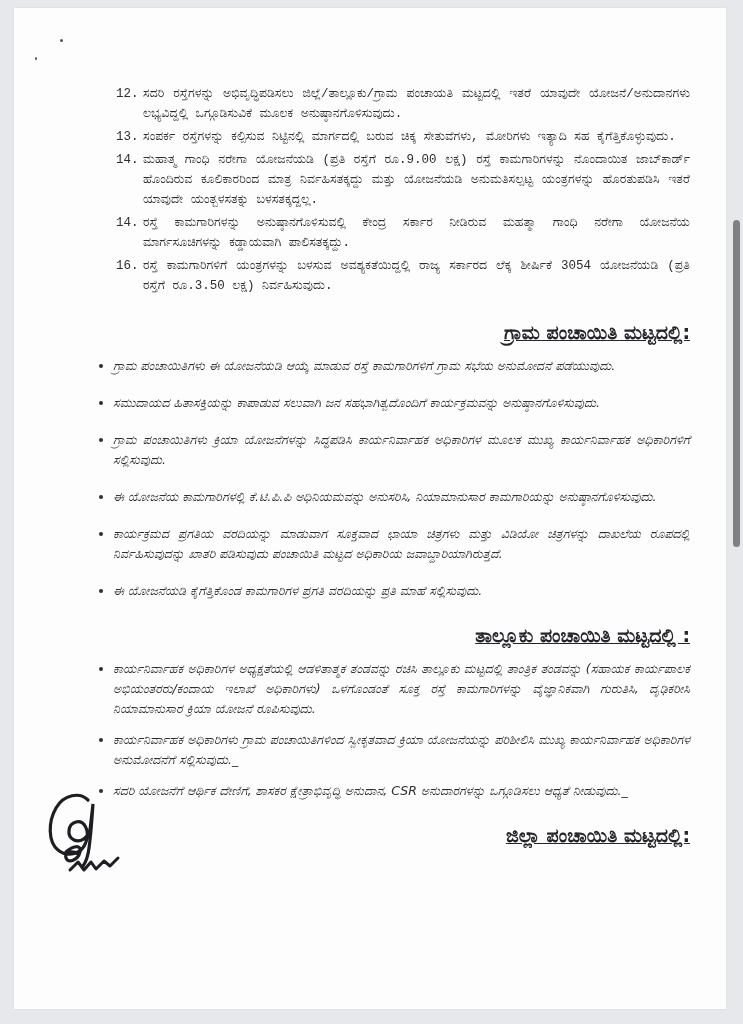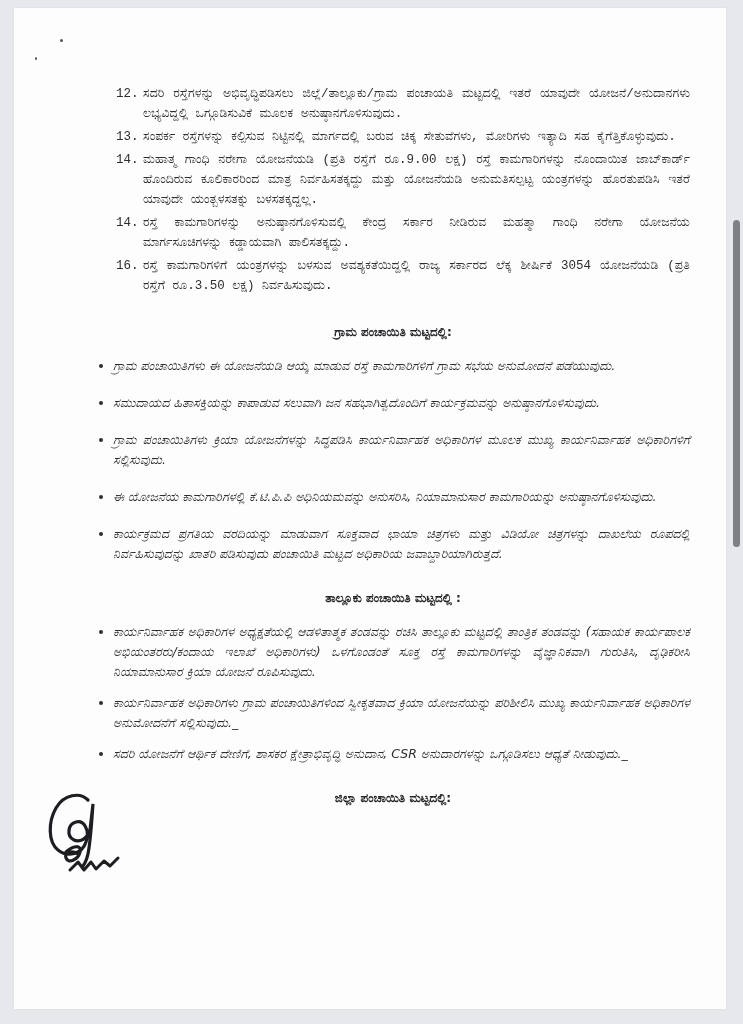--- a/index.html
+++ b/index.html
@@ -34,24 +34,25 @@
 
   
   .numbered { margin: 0 0 0 20px; font-family: Liberation Mono, monospace; }
   .n-item { display: flex; margin: 0 0 3px 0; }
   .n-item .num { flex: 0 0 27px; text-align: left; }
   .n-item .txt { flex: 1 1 auto; text-align: justify; }
 
   
   .sec-heading {
     font-weight: bold;
-    font-size: 12px;
+    font-size: 19px;
     color: #26262a;
+    text-decoration: underline;
     margin: 24px 0 14px 0;
-    text-align: center;
+    text-align: right;
   }
   .sec-heading.indent { }
 
   
   .bullets { margin: 0; padding: 0; list-style: none; font-style: italic; }
   .bullets li {
     position: relative;
     padding-left: 17px;
     margin-bottom: 17px;
     text-align: justify;
@@ -134,20 +135,21 @@
       </div>
 
       <div>
         <div class="sec-heading gp-gap">ಗ್ರಾಮ ಪಂಚಾಯಿತಿ ಮಟ್ಟದಲ್ಲಿ:</div>
         <ul class="bullets">
           <li>ಗ್ರಾಮ ಪಂಚಾಯಿತಿಗಳು ಈ ಯೋಜನೆಯಡಿ ಆಯ್ಕೆ ಮಾಡುವ ರಸ್ತೆ ಕಾಮಗಾರಿಗಳಿಗೆ ಗ್ರಾಮ ಸಭೆಯ ಅನುಮೋದನೆ ಪಡೆಯುವುದು.</li>
           <li>ಸಮುದಾಯದ ಹಿತಾಸಕ್ತಿಯನ್ನು ಕಾಪಾಡುವ ಸಲುವಾಗಿ ಜನ ಸಹಭಾಗಿತ್ವದೊಂದಿಗೆ ಕಾರ್ಯಕ್ರಮವನ್ನು ಅನುಷ್ಠಾನಗೊಳಿಸುವುದು.</li>
           <li>ಗ್ರಾಮ ಪಂಚಾಯಿತಿಗಳು ಕ್ರಿಯಾ ಯೋಜನೆಗಳನ್ನು ಸಿದ್ಧಪಡಿಸಿ ಕಾರ್ಯನಿರ್ವಾಹಕ ಅಧಿಕಾರಿಗಳ ಮೂಲಕ ಮುಖ್ಯ ಕಾರ್ಯನಿರ್ವಾಹಕ ಅಧಿಕಾರಿಗಳಿಗೆ ಸಲ್ಲಿಸುವುದು.</li>
           <li>ಈ ಯೋಜನೆಯ ಕಾಮಗಾರಿಗಳಲ್ಲಿ ಕೆ.ಟಿ.ಪಿ.ಪಿ ಅಧಿನಿಯಮವನ್ನು ಅನುಸರಿಸಿ, ನಿಯಾಮಾನುಸಾರ ಕಾಮಗಾರಿಯನ್ನು ಅನುಷ್ಠಾನಗೊಳಿಸುವುದು.</li>
           <li>ಕಾರ್ಯಕ್ರಮದ ಪ್ರಗತಿಯ ವರದಿಯನ್ನು ಮಾಡುವಾಗ ಸೂಕ್ತವಾದ ಛಾಯಾ ಚಿತ್ರಗಳು ಮತ್ತು ವಿಡಿಯೋ ಚಿತ್ರಗಳನ್ನು ದಾಖಲೆಯ ರೂಪದಲ್ಲಿ ನಿರ್ವಹಿಸುವುದನ್ನು ಖಾತರಿ ಪಡಿಸುವುದು ಪಂಚಾಯಿತಿ ಮಟ್ಟದ ಅಧಿಕಾರಿಯ ಜವಾಬ್ದಾರಿಯಾಗಿರುತ್ತದೆ.</li>
+          <li>ಈ ಯೋಜನೆಯಡಿ ಕೈಗೆತ್ತಿಕೊಂಡ ಕಾಮಗಾರಿಗಳ ಪ್ರಗತಿ ವರದಿಯನ್ನು ಪ್ರತಿ ಮಾಹೆ ಸಲ್ಲಿಸುವುದು.</li>
         </ul>
       </div>
 
       <div>
         <div class="sec-heading indent">ತಾಲ್ಲೂಕು ಪಂಚಾಯಿತಿ ಮಟ್ಟದಲ್ಲಿ :</div>
         <ul class="bullets tight">
           <li>ಕಾರ್ಯನಿರ್ವಾಹಕ ಅಧಿಕಾರಿಗಳ ಅಧ್ಯಕ್ಷತೆಯಲ್ಲಿ ಆಡಳಿತಾತ್ಮಕ ತಂಡವನ್ನು ರಚಿಸಿ ತಾಲ್ಲೂಕು ಮಟ್ಟದಲ್ಲಿ ತಾಂತ್ರಿಕ ತಂಡವನ್ನು (ಸಹಾಯಕ ಕಾರ್ಯಪಾಲಕ ಅಭಿಯಂತರರು/ಕಂದಾಯ ಇಲಾಖೆ ಅಧಿಕಾರಿಗಳು) ಒಳಗೊಂಡಂತೆ ಸೂಕ್ತ ರಸ್ತೆ ಕಾಮಗಾರಿಗಳನ್ನು ವೈಜ್ಞಾನಿಕವಾಗಿ ಗುರುತಿಸಿ, ದೃಢಿಕರೀಸಿ ನಿಯಾಮಾನುಸಾರ ಕ್ರಿಯಾ ಯೋಜನೆ ರೂಪಿಸುವುದು.</li>
           <li>ಕಾರ್ಯನಿರ್ವಾಹಕ ಅಧಿಕಾರಿಗಳು ಗ್ರಾಮ ಪಂಚಾಯಿತಿಗಳಿಂದ ಸ್ವೀಕೃತವಾದ ಕ್ರಿಯಾ ಯೋಜನೆಯನ್ನು ಪರಿಶೀಲಿಸಿ ಮುಖ್ಯ ಕಾರ್ಯನಿರ್ವಾಹಕ ಅಧಿಕಾರಿಗಳ ಅನುಮೋದನೆಗೆ ಸಲ್ಲಿಸುವುದು._</li>
           <li>ಸದರಿ ಯೋಜನೆಗೆ ಆರ್ಥಿಕ ದೇಣಿಗೆ, ಶಾಸಕರ ಕ್ಷೇತ್ರಾಭಿವೃದ್ಧಿ ಅನುದಾನ, CSR ಅನುದಾರಗಳನ್ನು ಒಗ್ಗೂಡಿಸಲು ಆಧ್ಯತೆ ನೀಡುವುದು._</li>
         </ul>

